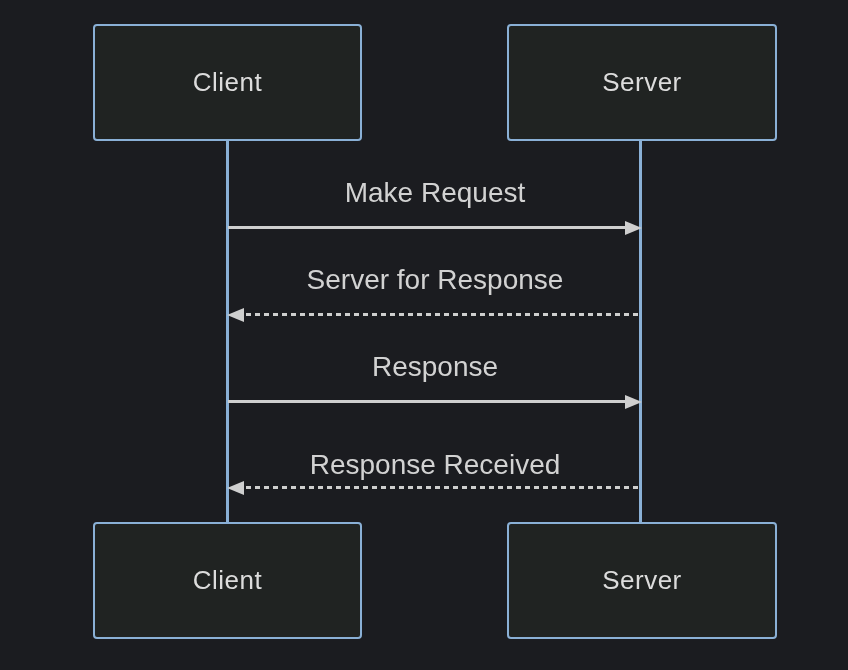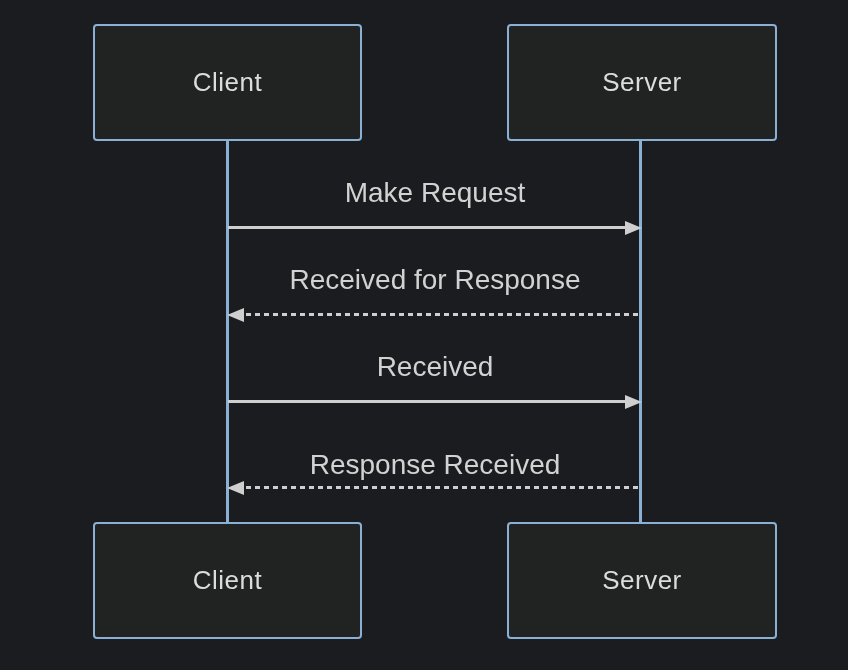--- a/index.html
+++ b/index.html
@@ -108,27 +108,27 @@
   <div class="lifeline client"></div>
   <div class="lifeline server"></div>
 
   <div class="message m1">
     <div class="msg-label">Make Request</div>
     <div class="msg-line solid"></div>
     <div class="arrowhead right"></div>
   </div>
 
   <div class="message m2">
-    <div class="msg-label">Received for Response</div>
+    <div class="msg-label">Server for Response</div>
     <div class="msg-line dashed"></div>
     <div class="arrowhead left"></div>
   </div>
 
   <div class="message m3">
-    <div class="msg-label">Received</div>
+    <div class="msg-label">Response</div>
     <div class="msg-line solid"></div>
     <div class="arrowhead right"></div>
   </div>
 
   <div class="message m4">
     <div class="msg-label">Response Received</div>
     <div class="msg-line dashed"></div>
     <div class="arrowhead left"></div>
   </div>
 

